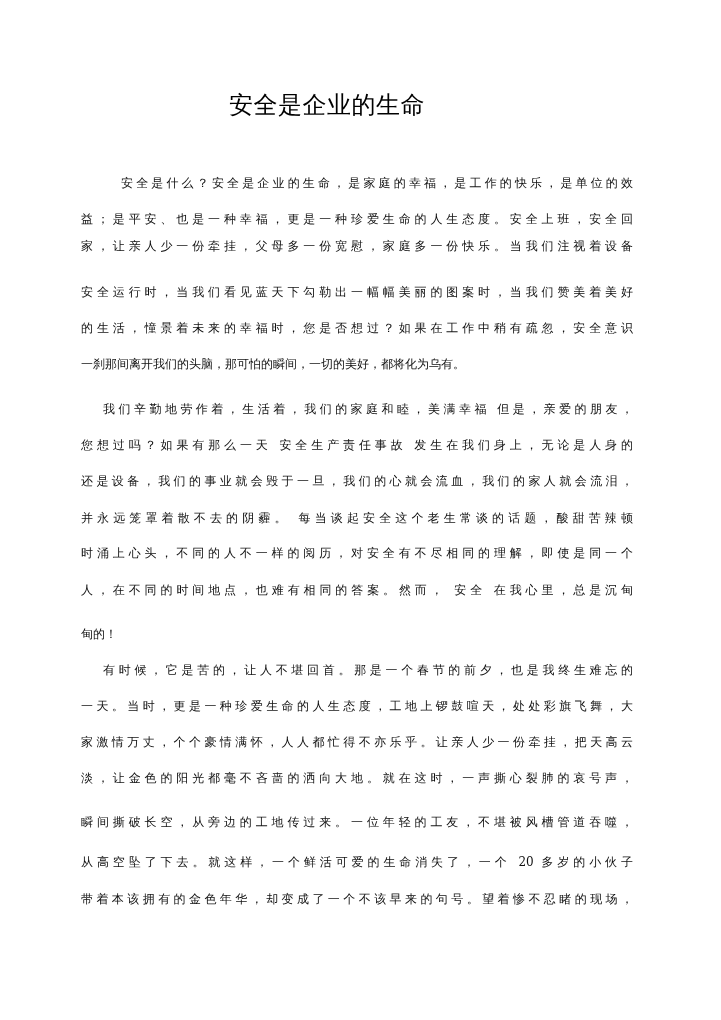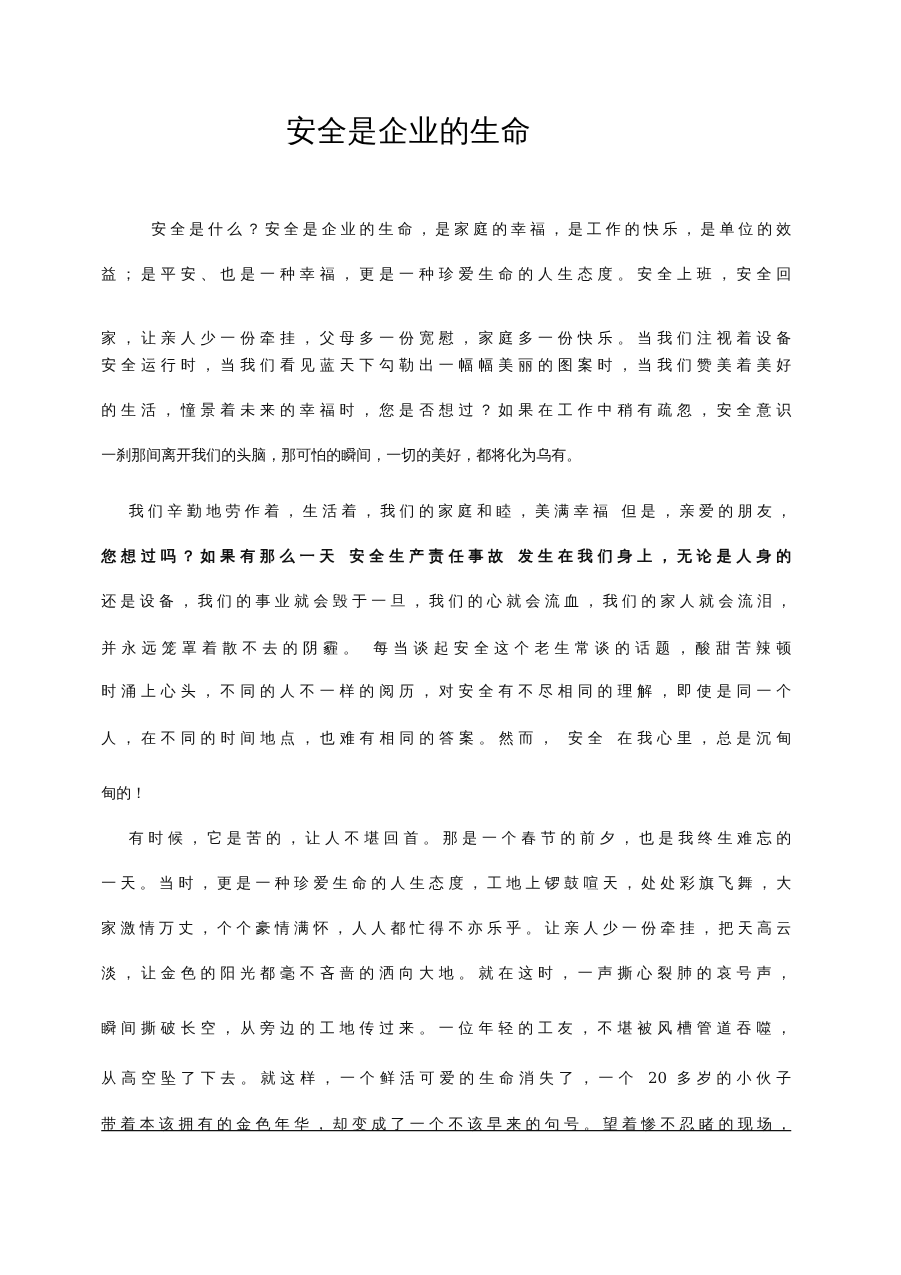--- a/index.html
+++ b/index.html
@@ -16,32 +16,32 @@
   .line.indent1s { padding-left: 22px; width: 530px; }
 </style>
 </head>
 <body>
 
 <div class="page">
   <div class="title">安全是企业的生命</div>
   <div id="body-lines">
       <div class="line indent2" style="top: 173px;">安全是什么？安全是企业的生命，是家庭的幸福，是工作的快乐，是单位的效</div>
       <div class="line" style="top: 209px;">益；是平安、也是一种幸福，更是一种珍爱生命的人生态度。安全上班，安全回</div>
-      <div class="line" style="top: 260px;">家，让亲人少一份牵挂，父母多一份宽慰，家庭多一份快乐。当我们注视着设备</div>
+      <div class="line" style="top: 236px;">家，让亲人少一份牵挂，父母多一份宽慰，家庭多一份快乐。当我们注视着设备</div>
       <div class="line" style="top: 282px;">安全运行时，当我们看见蓝天下勾勒出一幅幅美丽的图案时，当我们赞美着美好</div>
       <div class="line" style="top: 318px;">的生活，憧景着未来的幸福时，您是否想过？如果在工作中稍有疏忽，安全意识</div>
       <div class="line last" style="top: 354px;">一刹那间离开我们的头脑，那可怕的瞬间，一切的美好，都将化为乌有。</div>
       <div class="line indent1s" style="top: 399px;">我们辛勤地劳作着，生活着，我们的家庭和睦，美满幸福  但是，亲爱的朋友，</div>
-      <div class="line" style="top: 435px; font-weight: bold;">您想过吗？如果有那么一天  安全生产责任事故  发生在我们身上，无论是人身的</div>
+      <div class="line" style="top: 435px;">您想过吗？如果有那么一天  安全生产责任事故  发生在我们身上，无论是人身的</div>
       <div class="line" style="top: 471px;">还是设备，我们的事业就会毁于一旦，我们的心就会流血，我们的家人就会流泪，</div>
       <div class="line" style="top: 508px;">并永远笼罩着散不去的阴霾。  每当谈起安全这个老生常谈的话题，酸甜苦辣顿</div>
       <div class="line" style="top: 544px; font-family: Liberation Mono, monospace;">时涌上心头，不同的人不一样的阅历，对安全有不尽相同的理解，即使是同一个</div>
       <div class="line" style="top: 580px;">人，在不同的时间地点，也难有相同的答案。然而，  安全  在我心里，总是沉甸</div>
       <div class="line last" style="top: 624px;">甸的！</div>
       <div class="line indent1s" style="top: 660px;">有时候，它是苦的，让人不堪回首。那是一个春节的前夕，也是我终生难忘的</div>
       <div class="line" style="top: 696px;">一天。当时，更是一种珍爱生命的人生态度，工地上锣鼓喧天，处处彩旗飞舞，大</div>
       <div class="line" style="top: 732px;">家激情万丈，个个豪情满怀，人人都忙得不亦乐乎。让亲人少一份牵挂，把天高云</div>
       <div class="line" style="top: 768px;">淡，让金色的阳光都毫不吝啬的洒向大地。就在这时，一声撕心裂肺的哀号声，</div>
       <div class="line" style="top: 812px;">瞬间撕破长空，从旁边的工地传过来。一位年轻的工友，不堪被风槽管道吞噬，</div>
       <div class="line" style="top: 852px;">从高空坠了下去。就这样，一个鲜活可爱的生命消失了，一个 20 多岁的小伙子</div>
-      <div class="line" style="top: 889px; text-decoration: underline;">带着本该拥有的金色年华，却变成了一个不该早来的句号。望着惨不忍睹的现场，</div>
+      <div class="line" style="top: 889px;">带着本该拥有的金色年华，却变成了一个不该早来的句号。望着惨不忍睹的现场，</div>
     </div>
 </div>
 
 </body></html>

